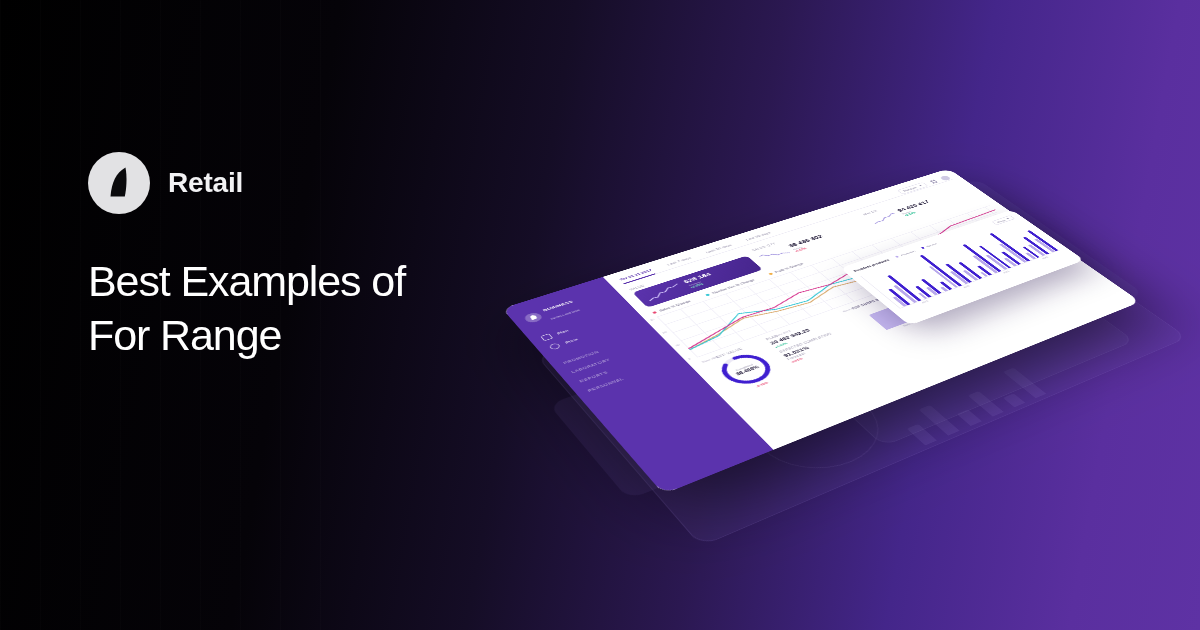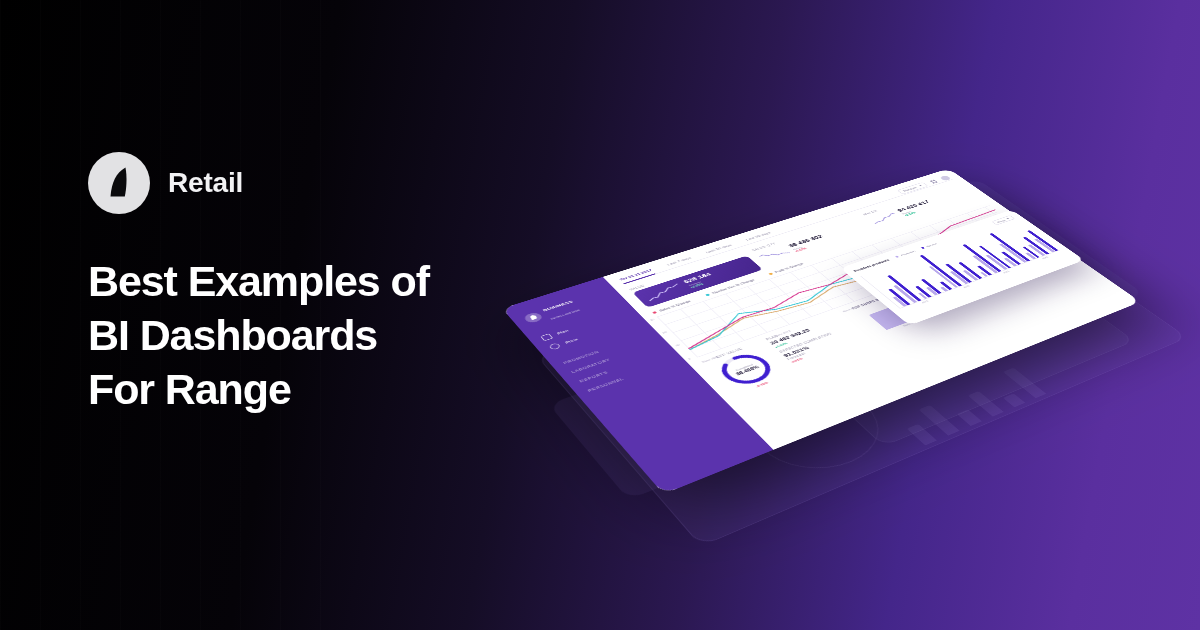--- a/index.html
+++ b/index.html
@@ -15,21 +15,21 @@
 
   
   .left{position:absolute;left:88px;top:152px;width:470px;}
   .brand{display:flex;align-items:center;gap:18px;}
   .logo-circle{width:62px;height:62px;border-radius:50%;background:#e2e2e4;
     display:flex;align-items:center;justify-content:center;flex:0 0 auto;}
   .logo-circle svg{display:block;}
   .brand-name{color:#f2f2f4;font-size:28px;font-weight:700;letter-spacing:-.2px;}
 
   .headline{margin-top:40px;color:#ffffff;font-size:43px;line-height:1.26;
-    font-weight:700;letter-spacing:-1.1px;}
+    font-weight:400;letter-spacing:-1.1px;}
   .headline span{display:block;}
 
   
   .scene{position:absolute;left:545px;top:108px;width:700px;height:470px;
     perspective:1500px;}
   .tilt{position:absolute;left:0;top:0;width:620px;height:420px;
     transform:rotateX(52deg) rotateZ(-36deg) rotateY(4deg) scale(.93);
     transform-style:preserve-3d;}
 
   .layer{position:absolute;border-radius:16px;}
@@ -162,21 +162,20 @@
       <div class="logo-circle">
         <svg width="26" height="34" viewBox="0 0 26 34">
           <path d="M19.5 1.5 C10 6.5 5.5 17 4.5 30.5 L18.8 30.5 C20.6 22 21.2 11 19.5 1.5 Z" fill="#0b0b0d"></path>
         </svg>
       </div>
       <div class="brand-name">Retail</div>
     </div>
 
     <div class="headline">
       <span>Best Examples of</span>
-      <span>BI Dashboards</span>
       <span>For Range</span>
     </div>
   </div>
 
   <div class="scene">
     <div class="tilt">
 
       <div class="layer ghost-d"></div>
       <div class="layer ghost-a">
         <div class="ghost-ring"></div>

